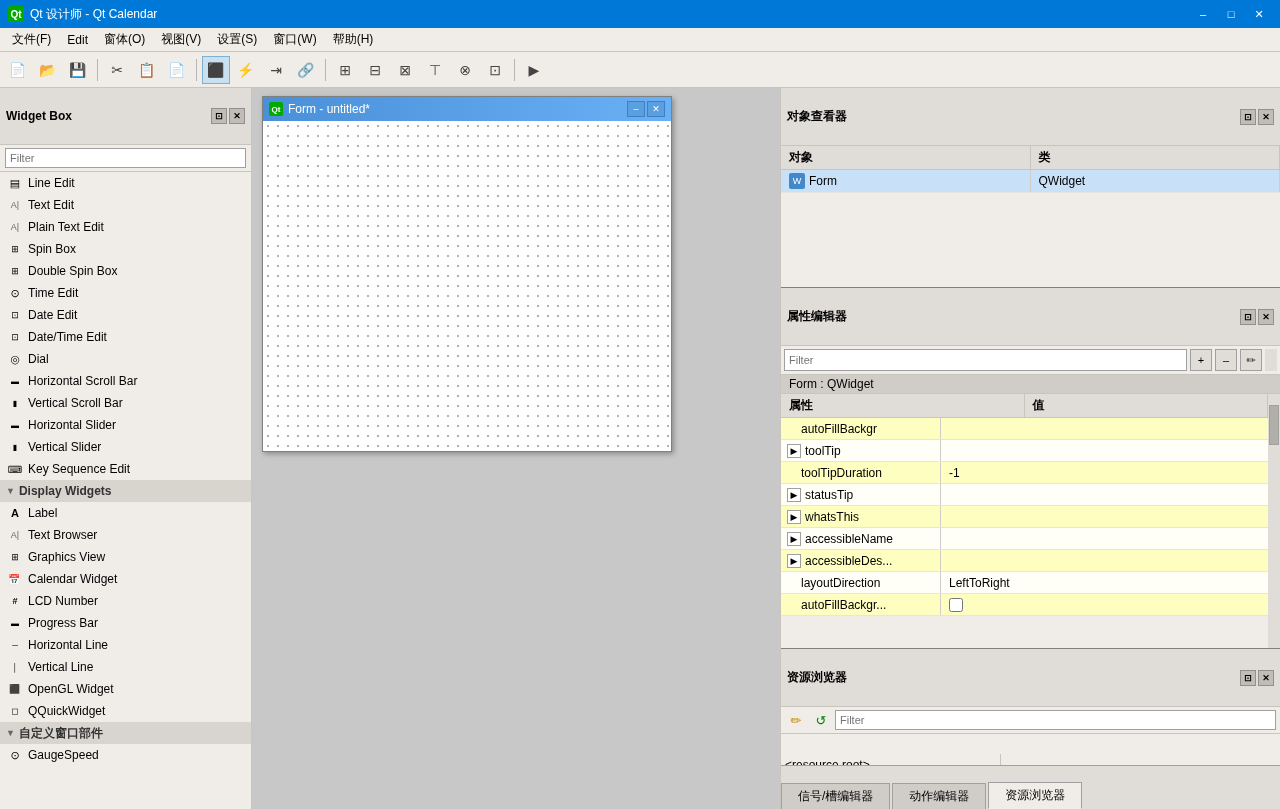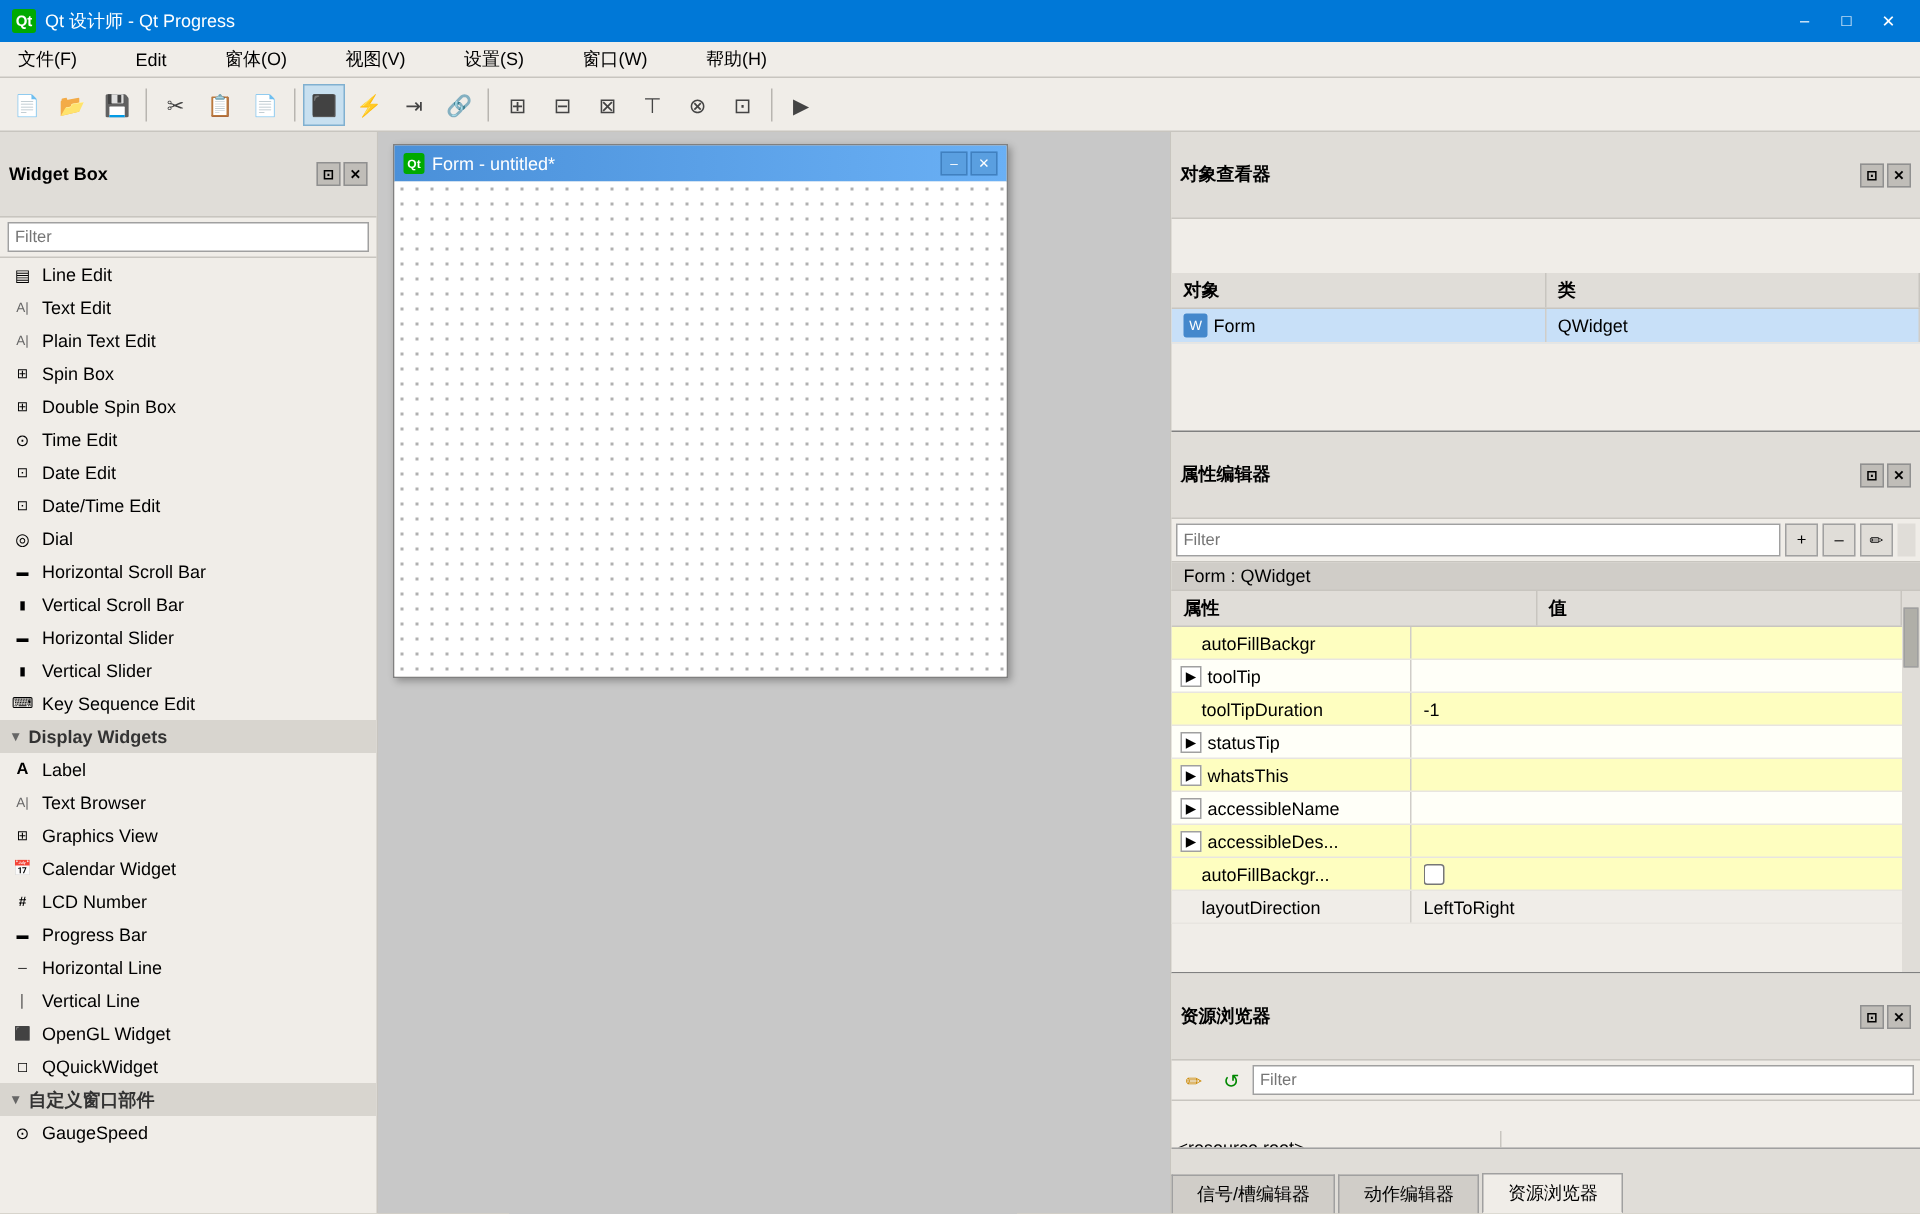--- a/index.html
+++ b/index.html
@@ -54,21 +54,20 @@
 
     
     .menu-bar {
       background: #f0ede8;
       height: 24px;
       display: flex;
       align-items: center;
       padding: 0 4px;
       border-bottom: 1px solid #c8c5bf;
       flex-shrink: 0;
-      gap: 23px;
     }
     .menu-item {
       padding: 2px 8px;
       cursor: pointer;
       font-size: 12px;
       color: #000;
     }
 
     
     .toolbar {
@@ -277,21 +276,20 @@
     .object-inspector {
       background: #f0ede8;
       flex: 0 0 200px;
       display: flex;
       flex-direction: column;
       border-bottom: 1px solid #808080;
     }
     .object-table {
       flex: 1;
       overflow: hidden;
-      margin-top: 36px;
     }
     .obj-header-row {
       display: flex;
       background: #e0ddd8;
       border-bottom: 1px solid #c8c5bf;
     }
     .obj-header-cell {
       flex: 1;
       padding: 3px 8px;
       font-size: 12px;
@@ -522,21 +520,21 @@
       flex: 1;
       overflow: hidden;
       min-height: 0;
     }
   </style>
 </head>
 <body>
 
 <div class="title-bar">
   <span class="title-bar-icon">Qt</span>
-  <span class="title-bar-title">Qt 设计师 - Qt Progress</span>
+  <span class="title-bar-title">Qt 设计师 - Qt Calendar</span>
   <div class="title-bar-controls">
     <button class="title-bar-btn">–</button>
     <button class="title-bar-btn">□</button>
     <button class="title-bar-btn close">✕</button>
   </div>
 </div>
 
 <div class="menu-bar">
   <span class="menu-item">文件(F)</span>
   <span class="menu-item">Edit</span>
@@ -799,29 +797,29 @@
             </div>
             <div class="prop-value-cell"></div>
           </div>
           <div class="prop-row highlighted">
             <div class="prop-name-cell has-expand">
               <div class="prop-expand">▶</div>
               accessibleDes...
             </div>
             <div class="prop-value-cell"></div>
           </div>
+          <div class="prop-row">
+            <div class="prop-name-cell">layoutDirection</div>
+            <div class="prop-value-cell">LeftToRight</div>
+          </div>
           <div class="prop-row highlighted">
             <div class="prop-name-cell">autoFillBackgr...</div>
             <div class="prop-value-cell">
               <input type="checkbox" style="width: 14px; height: 14px;">
             </div>
-          </div>
-          <div class="prop-row">
-            <div class="prop-name-cell">layoutDirection</div>
-            <div class="prop-value-cell">LeftToRight</div>
           </div>
         </div>
         <div class="panel-scrollbar" style="width:12px;">
           <div class="panel-scrollbar-thumb"></div>
         </div>
       </div>
     </div>
 
     <div class="resource-browser">
       <div class="panel-header">

